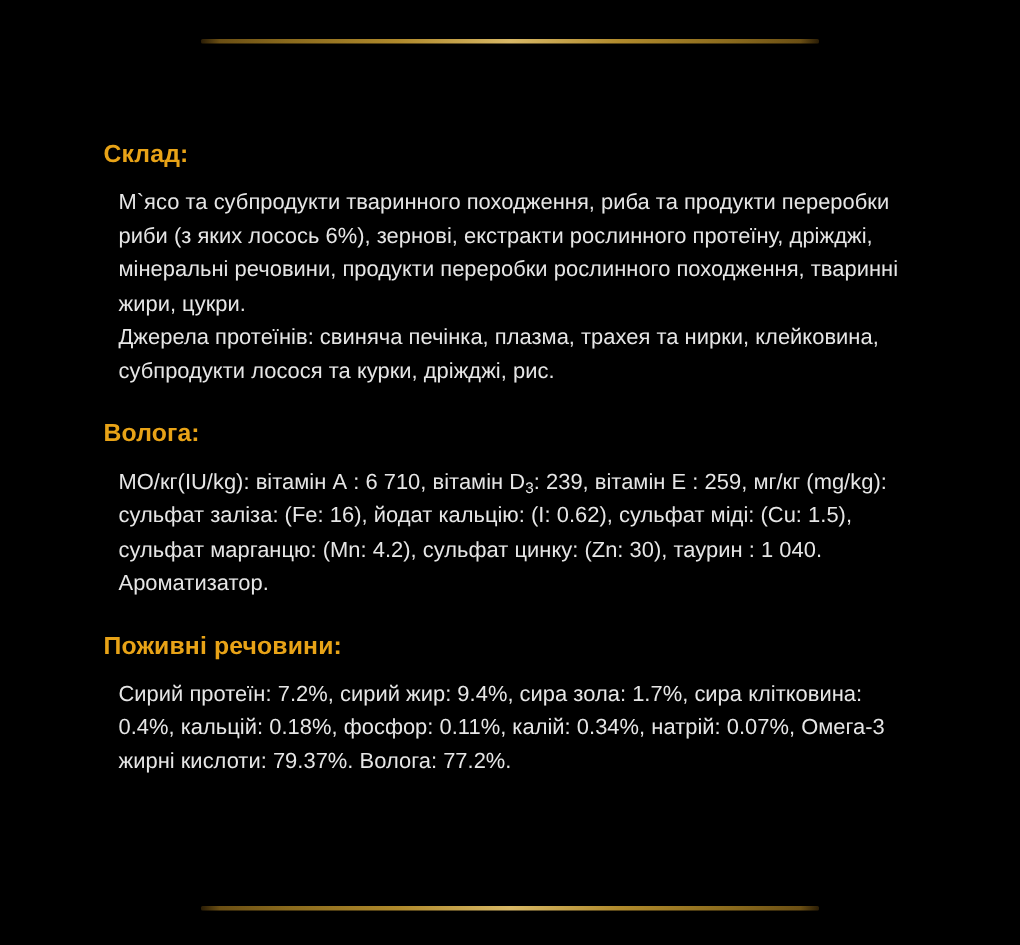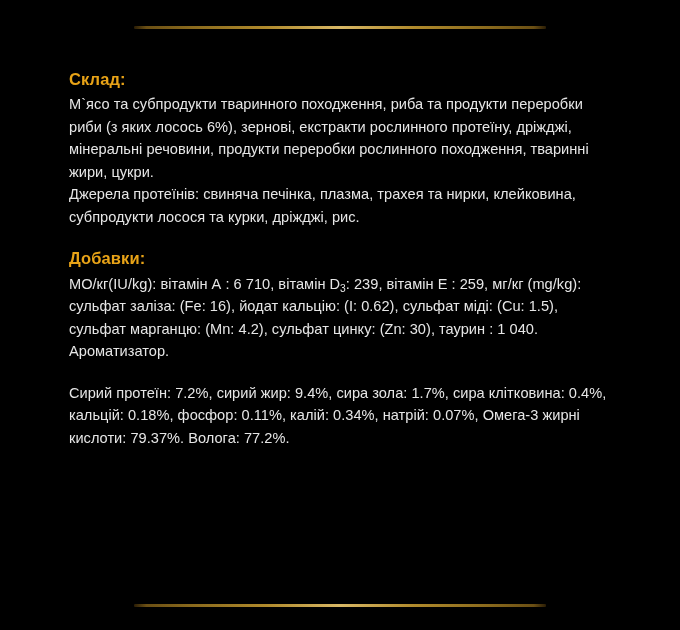--- a/index.html
+++ b/index.html
@@ -50,21 +50,21 @@
         #8a6a1d 86%,
         #6b4f14 97%,
         #2a1d06 100%);
     border-radius: 1px;
   }
 
   
   .content {
     position: absolute;
     left: 69px;
-    top: 68px;
+    top: 92px;
     width: 548px;
   }
 
   .section {
     margin: 0 0 0 0;
   }
   .section + .section {
     margin-top: 19px;
   }
 
@@ -74,21 +74,21 @@
     font-weight: bold;
     line-height: 1.34;
     margin: 0 0 3px 0;
     letter-spacing: 0.1px;
   }
 
   .section-body {
     color: #e6e6e6;
     font-size: 14.6px;
     line-height: 1.545;
-    margin: 0;
+    margin: 10px;
     letter-spacing: 0.02px;
     white-space: pre-line;
   }
 
   .section-body sub {
     font-size: 0.7em;
     line-height: 0;
     vertical-align: -0.28em;
   }
 </style>
@@ -103,25 +103,26 @@
 
   <div class="content">
 
     <div class="section">
       <h2 class="section-heading">Склад:</h2>
       <p class="section-body">М`ясо та субпродукти тваринного походження, риба та продукти переробки риби (з яких лосось 6%), зернові, екстракти рослинного протеїну, дріжджі, мінеральні речовини, продукти переробки рослинного походження, тваринні жири, цукри.
 Джерела протеїнів: свиняча печінка, плазма, трахея та нирки, клейковина, субпродукти лосося та курки, дріжджі, рис.</p>
     </div>
 
     <div class="section">
-      <h2 class="section-heading">Добавки:</h2>
+      <h2 class="section-heading">Волога:</h2>
       <p class="section-body"><span>МО/кг(IU/kg): вітамін А : 6 710, вітамін D</span><sub>3</sub><span>: 239, вітамін Е : 259, мг/кг (mg/kg): сульфат заліза: (Fe: 16), йодат кальцію: (I: 0.62), сульфат міді: (Cu: 1.5), сульфат марганцю: (Mn: 4.2), сульфат цинку: (Zn: 30), таурин : 1 040. Ароматизатор.</span></p>
     </div>
 
     <div class="section">
+      <h2 class="section-heading">Поживні речовини:</h2>
       <p class="section-body">Сирий протеїн: 7.2%, сирий жир: 9.4%, сира зола: 1.7%, сира клітковина: 0.4%, кальцій: 0.18%, фосфор: 0.11%, калій: 0.34%, натрій: 0.07%, Омега-3 жирні кислоти: 79.37%. Волога: 77.2%.</p>
     </div>
 
   </div>
 
   <div class="rule-wrap rule-bottom">
     <div class="gold-rule"></div>
   </div>
 
 </div>

